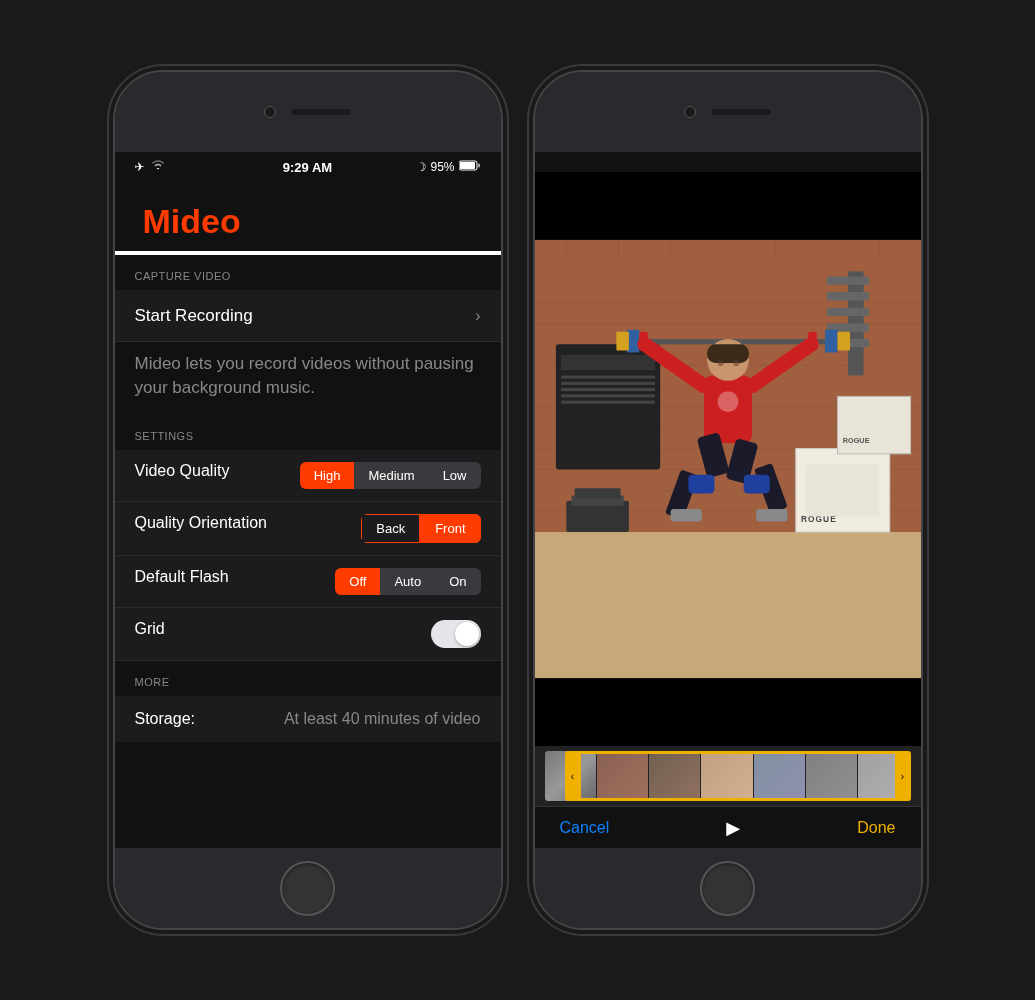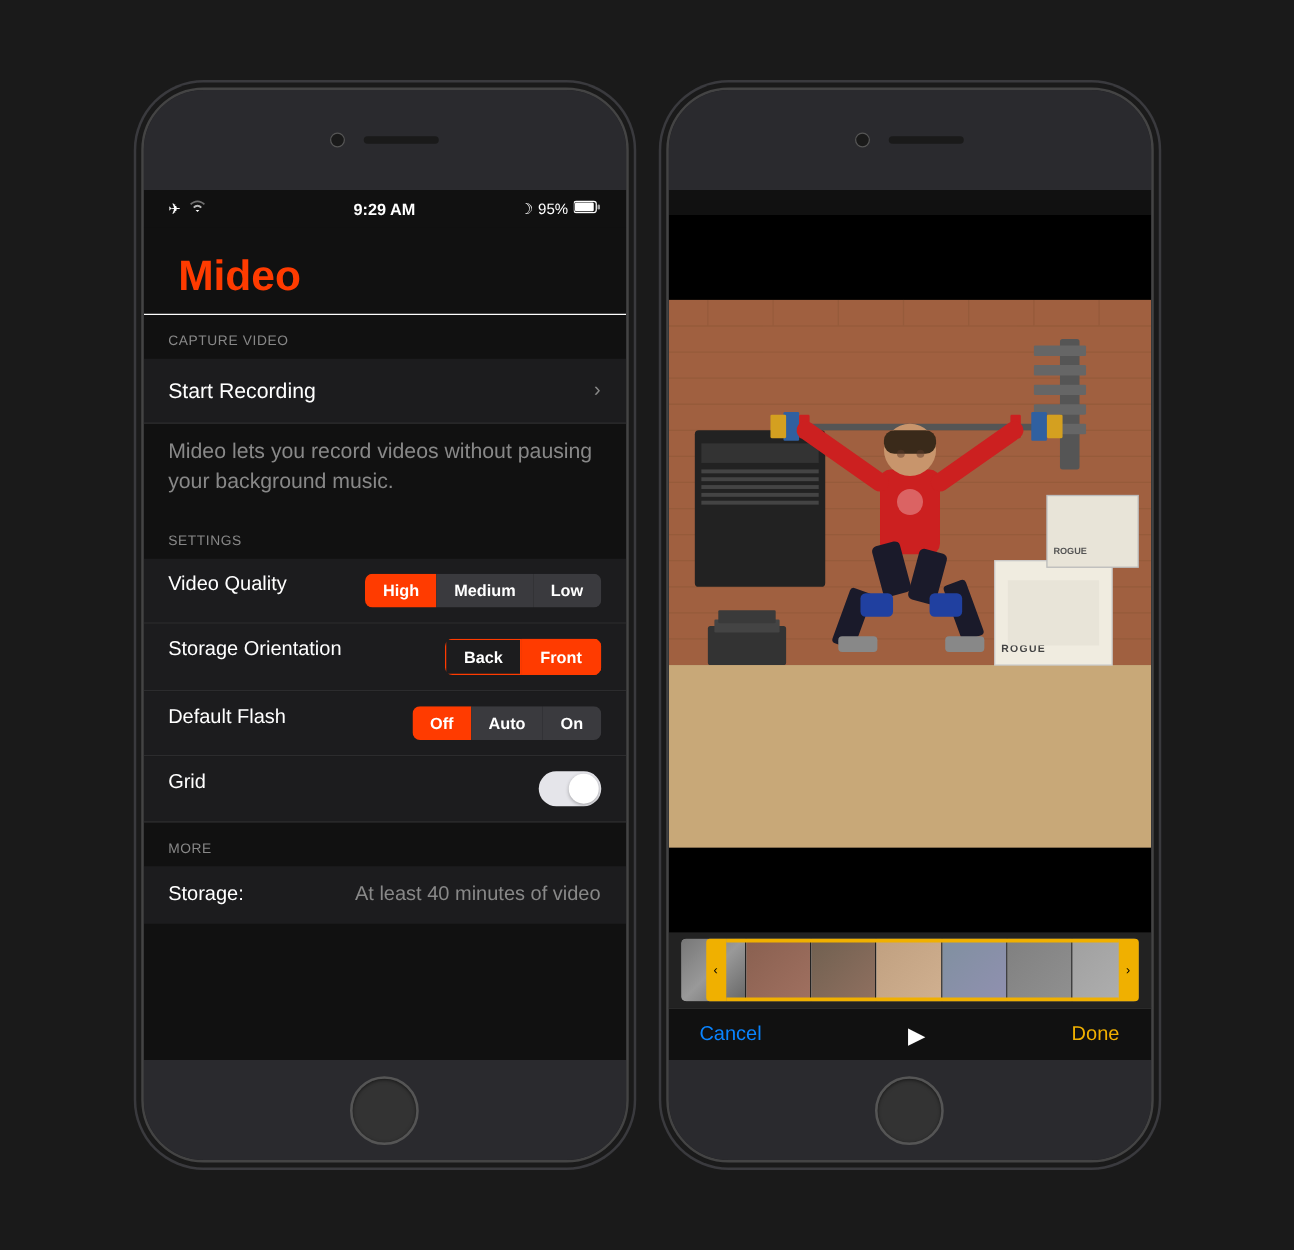--- a/index.html
+++ b/index.html
@@ -127,21 +127,21 @@
     
     .left-content {
       flex: 1;
       overflow-y: auto;
       background: #111;
       padding-bottom: 10px;
     }
 
     .app-header {
       padding: 20px 20px 10px 28px;
-      border-bottom: 1px solid #ffffff;
+      border-bottom: 4px solid #ffffff;
     }
 
     .app-title {
       font-size: 34px;
       font-weight: 700;
       color: #ff3b00;
     }
 
     .section-label {
       padding: 15px 20px 8px 20px;
@@ -196,21 +196,21 @@
     
     .segment-control {
       display: flex;
       border-radius: 6px;
       overflow: hidden;
     }
 
     .segment-btn {
       padding: 6px 14px;
       font-size: 13px;
-      font-weight: 700;
+      font-weight: 400;
       color: white;
       background: #3a3a3e;
       border: none;
       cursor: pointer;
     }
 
     .segment-btn.active {
       background: #ff3b00;
       color: white;
     }
@@ -466,21 +466,21 @@
       <div class="settings-row">
         <span class="settings-label">Video Quality</span>
         <div class="segment-control">
           <button class="segment-btn active">High</button>
           <button class="segment-btn">Medium</button>
           <button class="segment-btn">Low</button>
         </div>
       </div>
 
       <div class="settings-row">
-        <span class="settings-label">Storage Orientation</span>
+        <span class="settings-label">Quality Orientation</span>
         <div class="segment-control seg-orientation">
           <button class="segment-btn">Back</button>
           <button class="segment-btn active">Front</button>
         </div>
       </div>
 
       <div class="settings-row">
         <span class="settings-label">Default Flash</span>
         <div class="segment-control">
           <button class="segment-btn active">Off</button>

